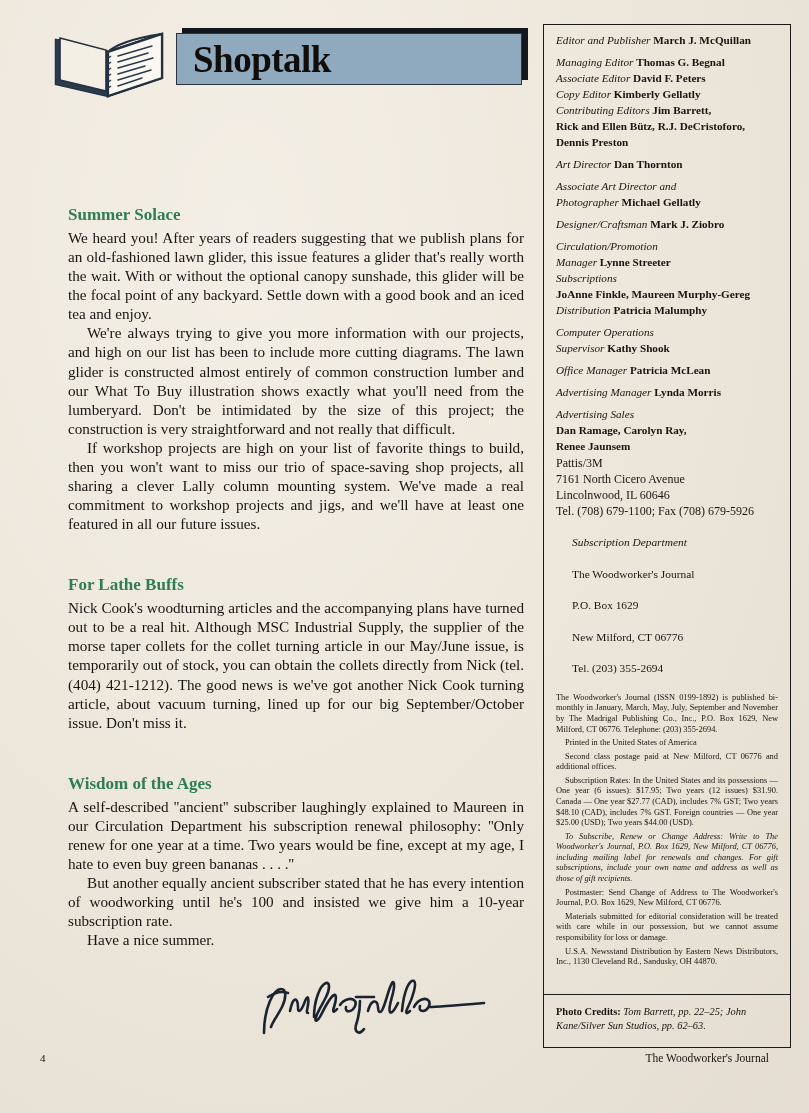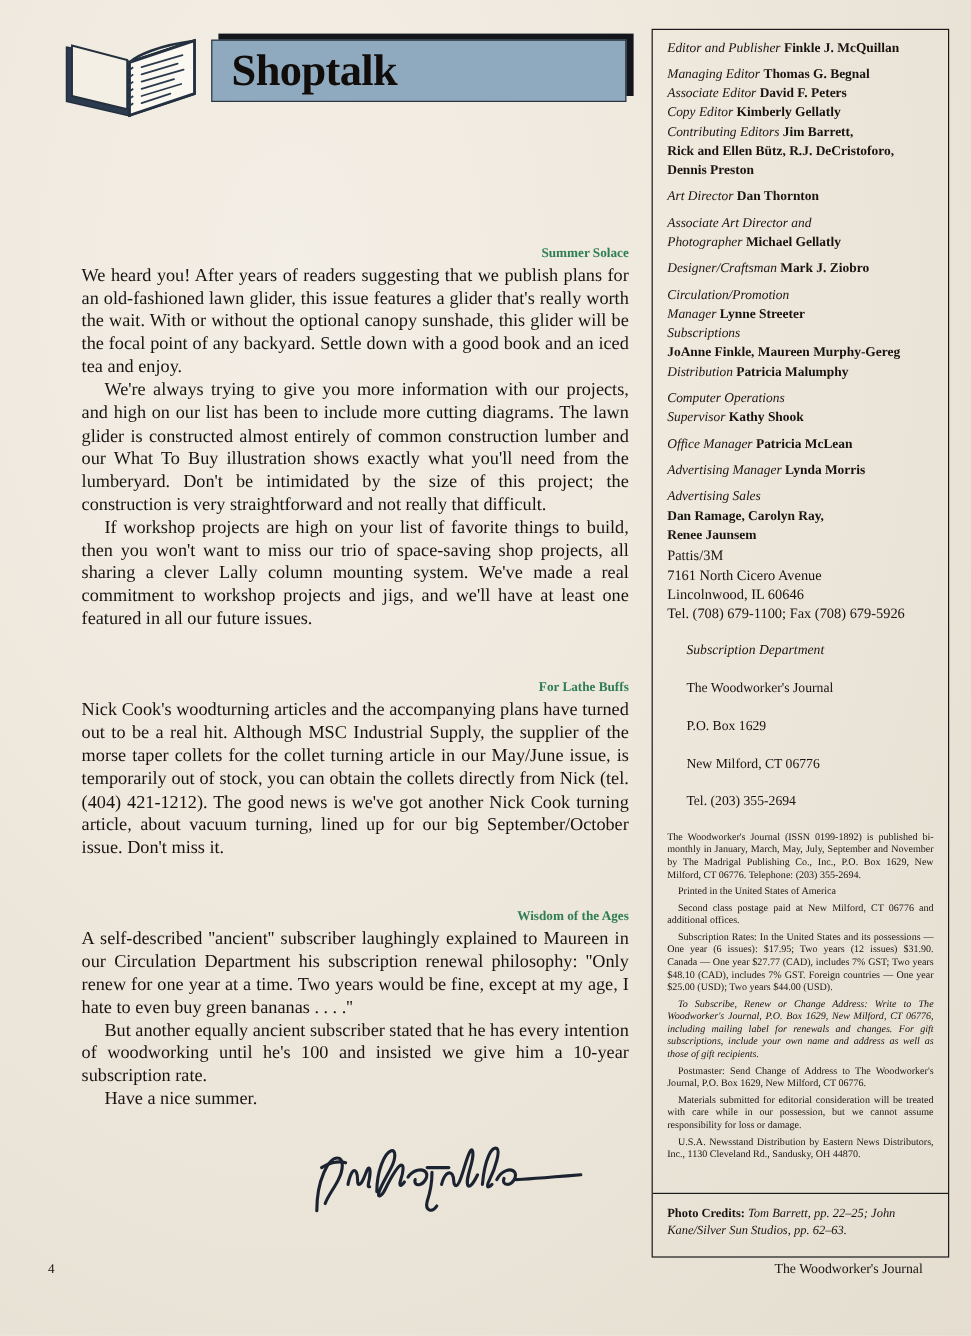--- a/index.html
+++ b/index.html
@@ -68,21 +68,21 @@
     position:absolute;left:12px;right:12px;bottom:14px;
     font-size:10.4px;line-height:1.35;
   }
   .photo-credits .i{font-style:italic;}
   .photo-credits .b{font-weight:bold;}
   
   .article{
     position:absolute;left:68px;top:205px;width:456px;
   }
   .sec-head{
-    text-align:right;color:#2f7d52;font-weight:bold;font-size:11px;
+    text-align:left;color:#2f7d52;font-weight:bold;font-size:17px;
     margin:0 0 3px 0;font-family:"Liberation Serif", serif;
   }
   .sec-head.spaced{margin-top:42px;}
   .art-p{
     font-size:15.2px;line-height:1.255;text-align:justify;margin:0;
     text-indent:19px;
   }
   .art-p.noind{text-indent:0;}
   .signature{margin-top:18px;height:72px;position:relative;}
   
@@ -139,21 +139,21 @@
     </div>
   </div>
 
   <div class="sidebar">
 
 
     <div class="sidebar-body">
 
       <p class="credit">
         <span class="role">Editor and Publisher</span>
-        <span class="nm">Finkle J. McQuillan</span>
+        <span class="nm">March J. McQuillan</span>
       </p>
 
       <p class="credit tight">
         <span class="role">Managing Editor</span>
         <span class="nm">Thomas G. Begnal</span>
       </p>
       <p class="credit tight">
         <span class="role">Associate Editor</span>
         <span class="nm">David F. Peters</span>
       </p>

